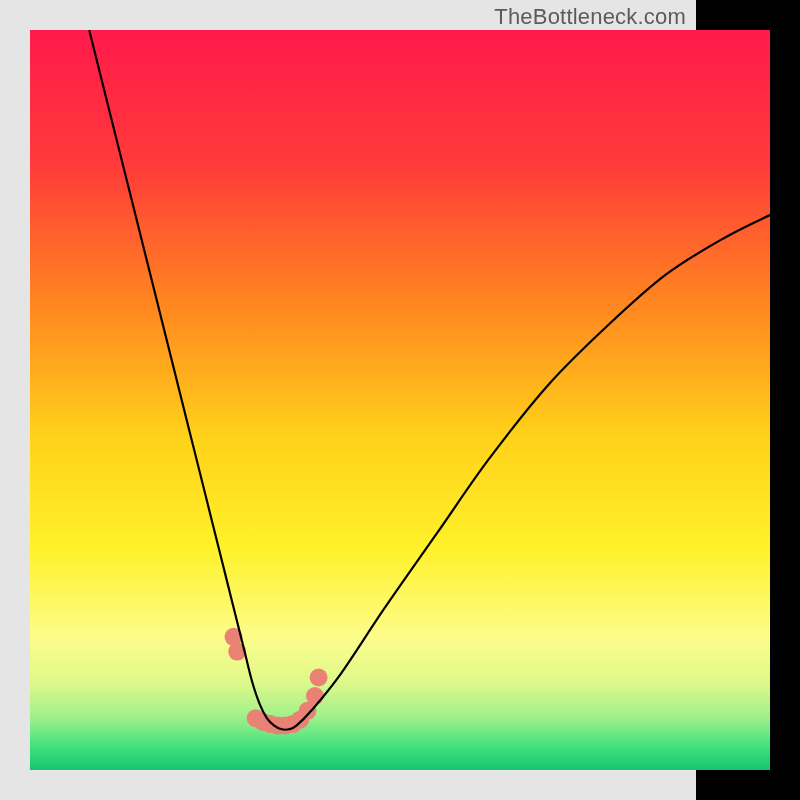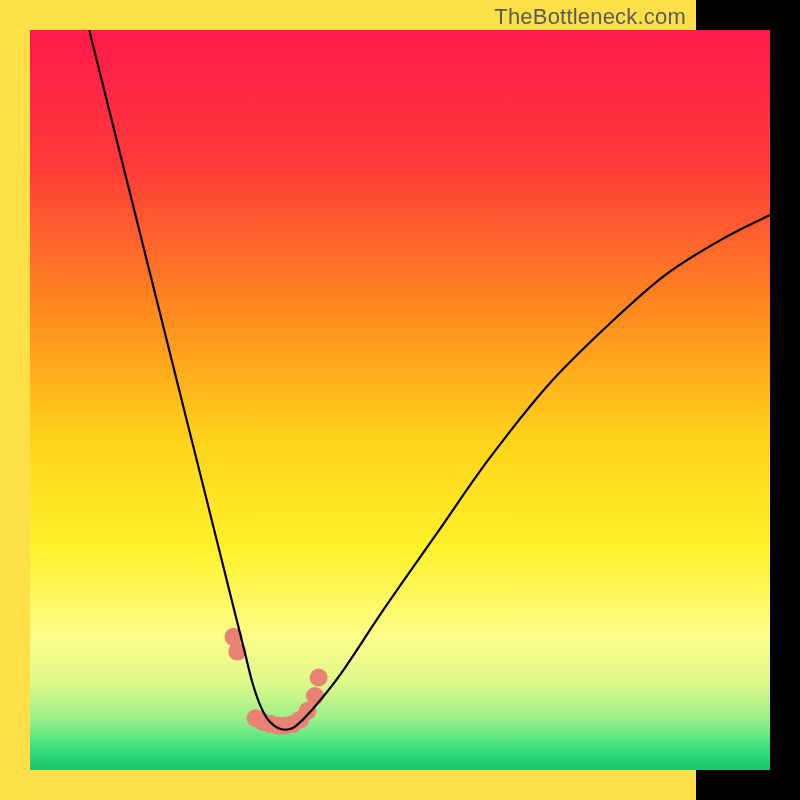--- a/index.html
+++ b/index.html
@@ -10,21 +10,21 @@
     background: #000000;
     overflow: hidden;
     font-family: Arial, Helvetica, sans-serif;
   }
   .frame {
     position: absolute;
     left: 0;
     top: 0;
     width: 696px;
     height: 800px;
-    background: #fde047;
+    background: #e5e5e5;
   }
   .watermark {
     position: absolute;
     top: 4px;
     right: 10px;
     color: #5b5b5b;
     font-size: 22px;
     font-weight: 500;
     letter-spacing: 0.2px;
     z-index: 50;

